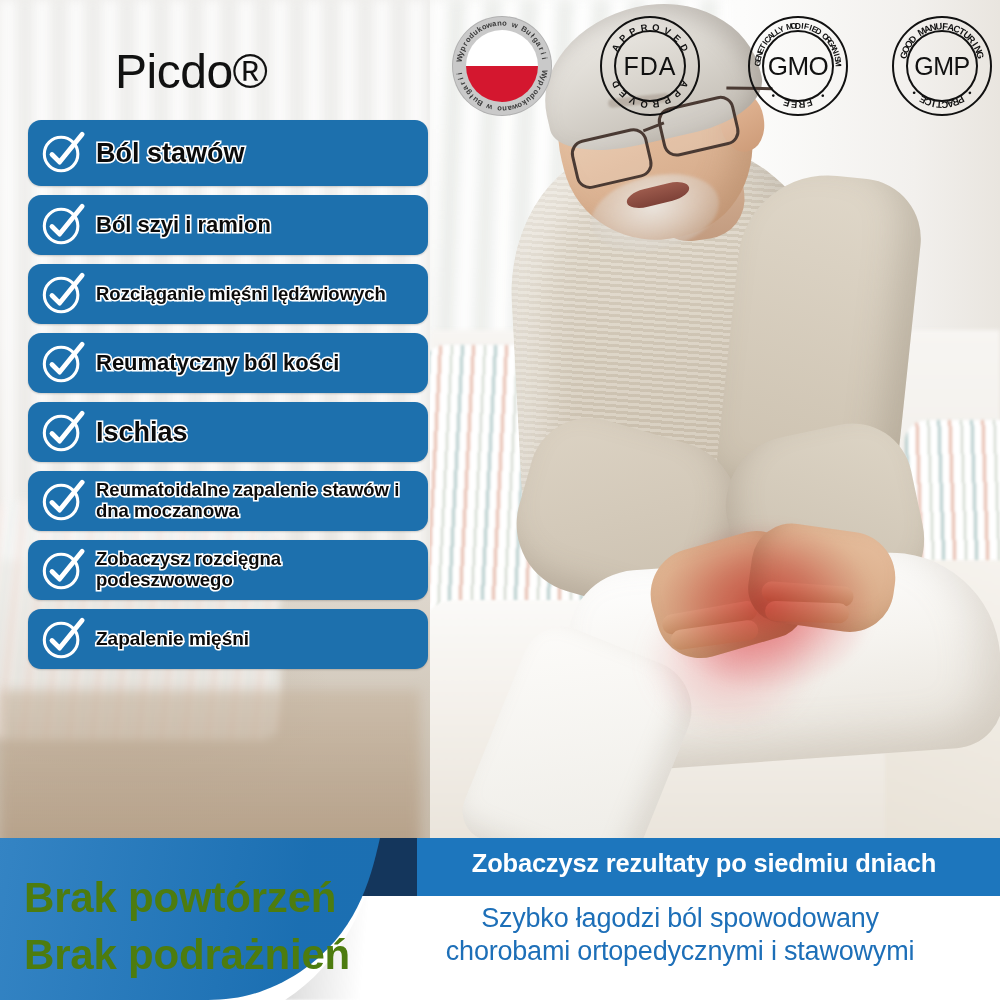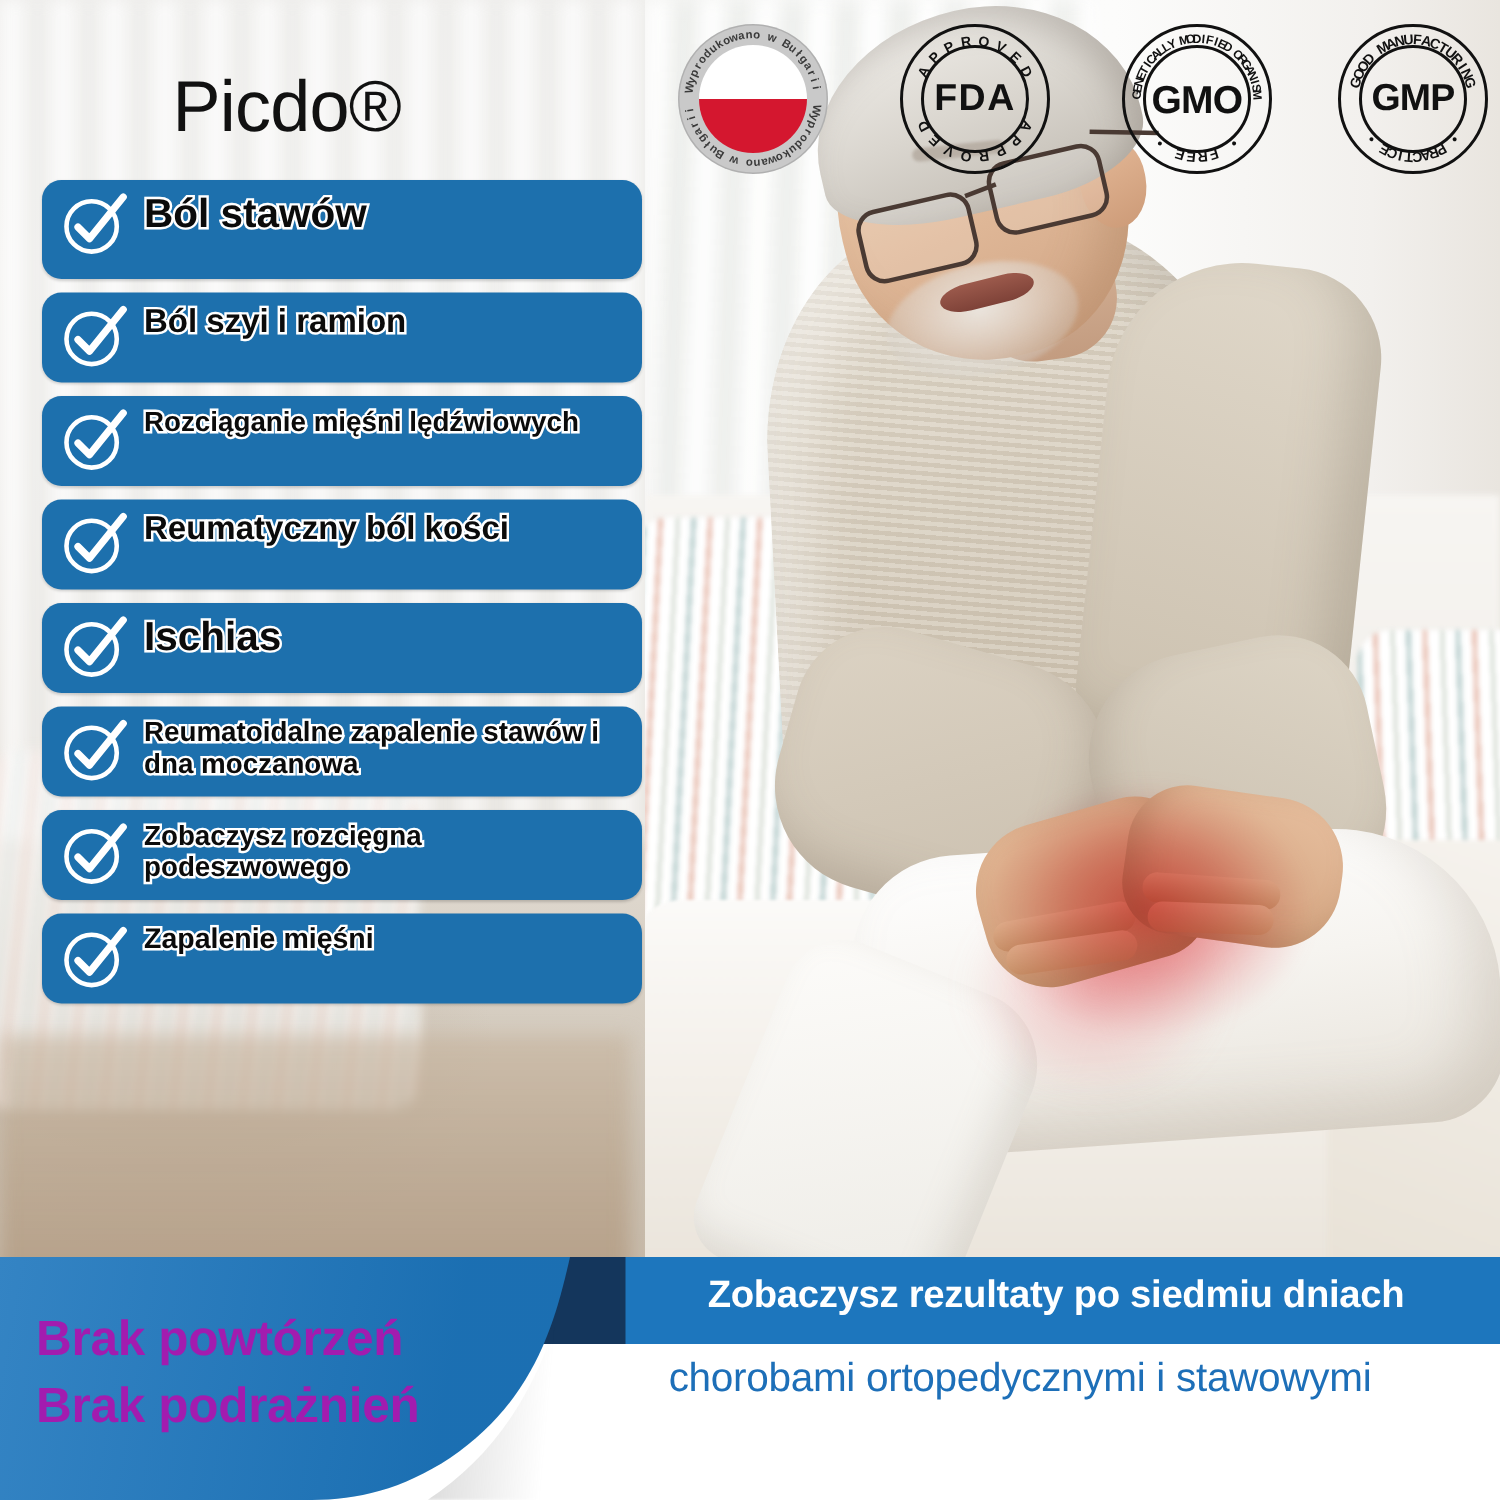--- a/index.html
+++ b/index.html
@@ -311,21 +311,21 @@
     content:""; position:absolute; left:7px; top:7px; right:7px; bottom:7px;
     border:2px dashed rgba(17,17,17,.0);
     border-radius:50%;
   }
   .seal-inner-ring {
     position:absolute; left:12px; top:12px; width:72px; height:72px;
     border:2px solid #111; border-radius:50%;
   }
   .seal-core {
     position:absolute; left:0; right:0; top:50%; transform:translateY(-50%);
-    text-align:center; font-weight:700; color:#111;
+    text-align:center; font-weight:400; color:#111;
     line-height:1;
   }
   .seal-core.fda { font-size:25px; letter-spacing:1px; }
   .seal-core.gmo { font-size:26px; letter-spacing:-.5px; }
   .seal-core.gmp { font-size:25px; letter-spacing:-.5px; }
 
   .arc-text { position:absolute; inset:0; font-weight:800; color:#111; }
   .arc-text span {
     position:absolute; left:50%; top:50%;
     transform-origin:0 0; white-space:nowrap;
@@ -334,21 +334,21 @@
   .arc-bot { font-size:9.4px; }
   .arc-tiny { font-size:8.2px; }
 
   
   .pills { position:absolute; left:28px; top:120px; width:400px; }
   .pill {
     position:relative;
     background:#1d70ad;
     border-radius:13px;
     margin-bottom:9px;
-    display:flex; align-items:flex-start;
+    display:flex; align-items:center;
     padding:7px 14px 7px 12px;
     box-shadow:0 1px 2px rgba(0,0,0,.18);
   }
   .pill .chk { flex:0 0 auto; width:46px; height:46px; margin-right:10px; position:relative; }
   .pill .chk svg { display:block; width:46px; height:46px; overflow:visible; }
   .pill .ptext {
     color:#0b0b0b;
     font-weight:700;
     line-height:1.12;
     -webkit-text-stroke:3.2px #ffffff;
@@ -392,21 +392,21 @@
   }
   .swoosh-shadow {
     position:absolute; left:285px; top:0; width:130px; height:162px;
     background:linear-gradient(95deg, rgba(120,120,120,.30), rgba(120,120,120,0) 62%);
     clip-path: path("M95,0 L130,0 L130,162 L0,162 C56,126 86,64 95,0 Z");
     filter:blur(1px);
   }
 
   .banner-left-text {
     position:absolute; left:24px; top:32px; width:330px;
-    color:#a21caf; font-weight:700; font-size:33px; line-height:1.35;
+    color:#4d7c0f; font-weight:700; font-size:42px; line-height:1.35;
     letter-spacing:-.2px;
   }
   .banner-headline {
     position:absolute; left:418px; top:11px; width:572px;
     color:#ffffff; font-weight:700; font-size:25.5px; text-align:center;
     letter-spacing:-.2px;
   }
   .banner-sub {
     position:absolute; left:360px; top:64px; width:640px;
     color:#1d6fb8; font-weight:400; font-size:27px; line-height:1.22;
@@ -731,17 +731,18 @@
     <div class="left-panel-shade"></div>
 
     <div class="banner-left-text">
       <div>Brak powtórzeń</div>
       <div>Brak podrażnień</div>
     </div>
 
     <div class="banner-headline">Zobaczysz rezultaty po siedmiu dniach</div>
 
     <div class="banner-sub">
+      <div>Szybko łagodzi ból spowodowany</div>
       <div>chorobami ortopedycznymi i stawowymi</div>
     </div>
   </div>
 
 </div>
 
 </body></html>

